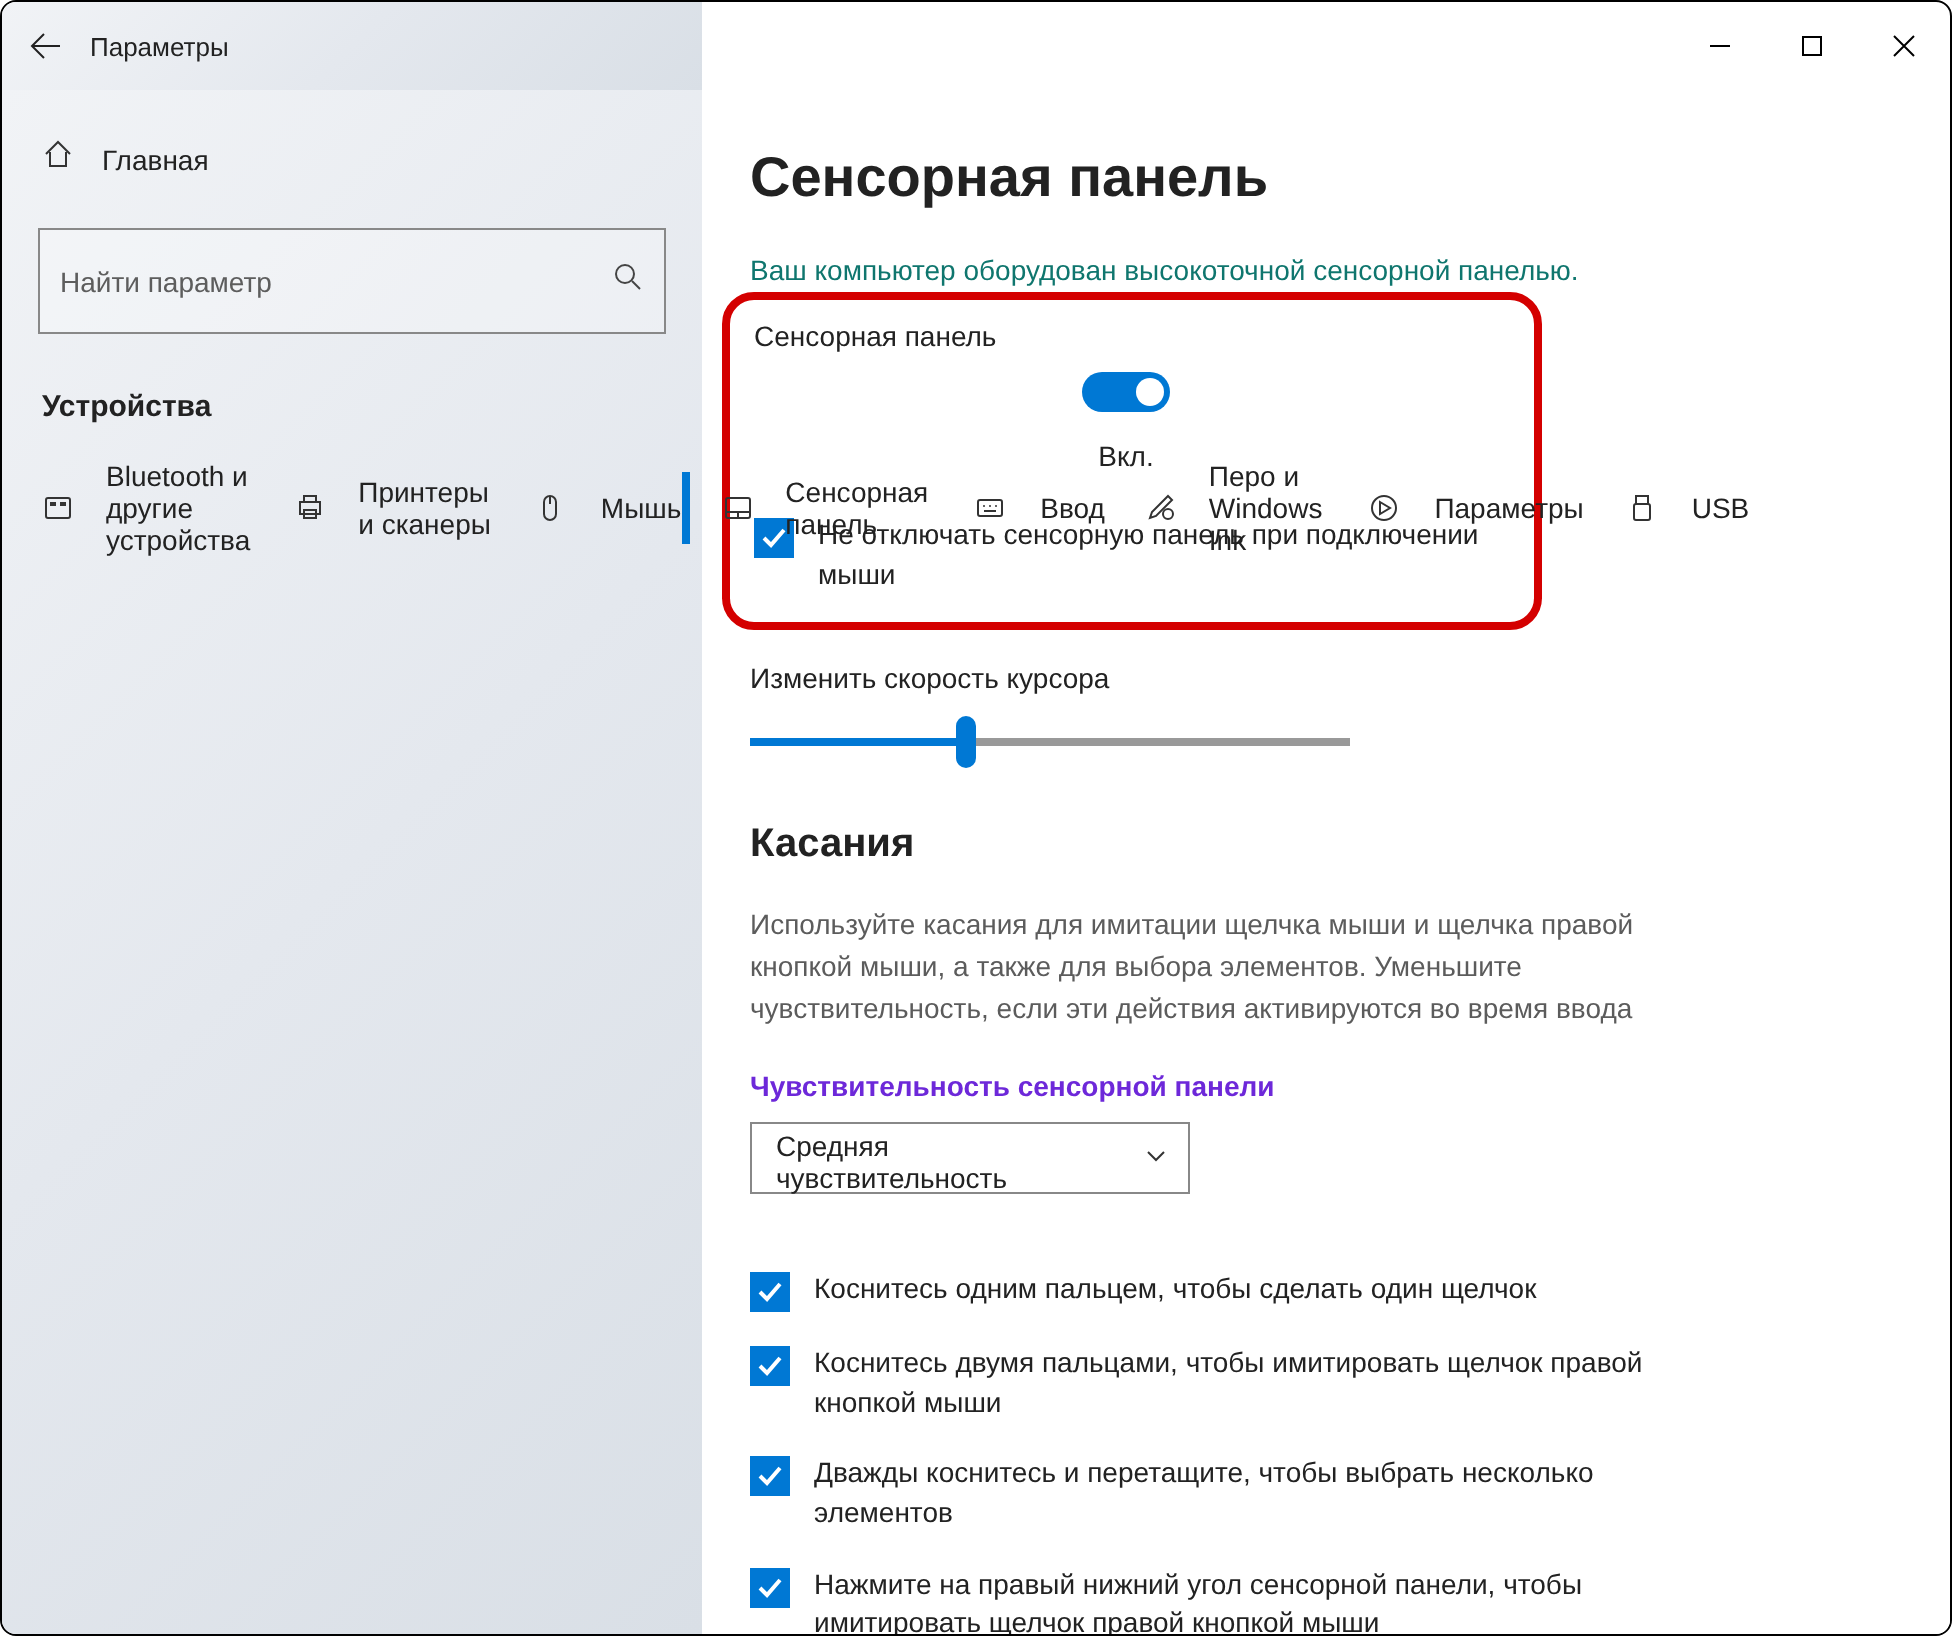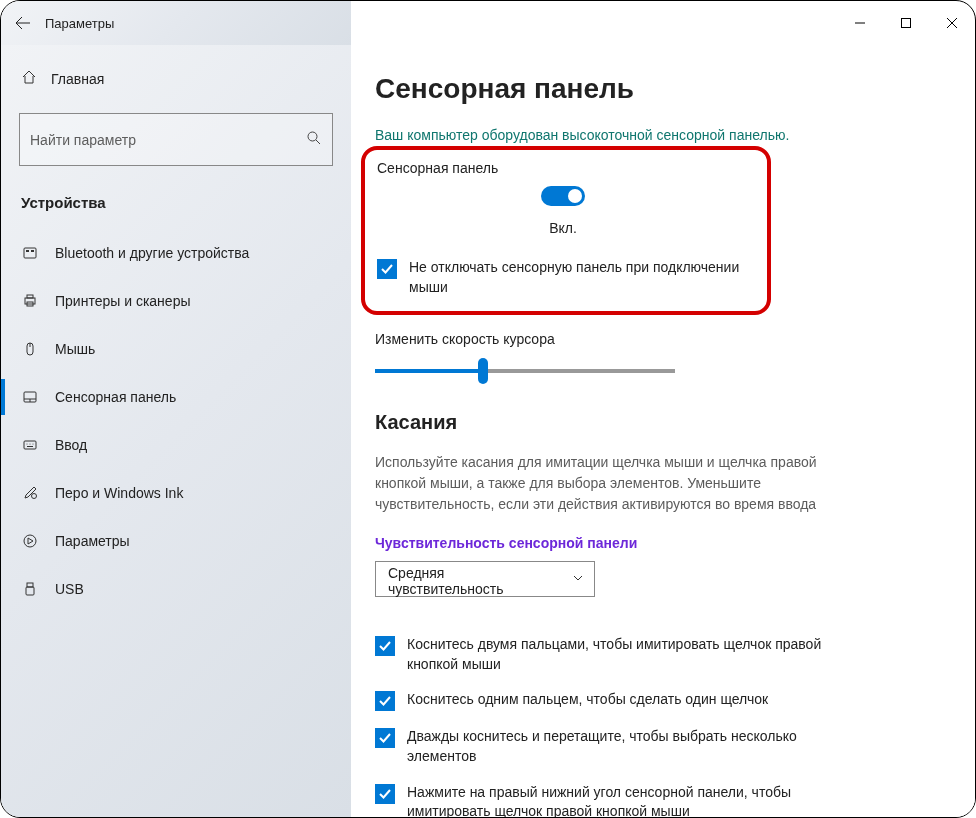--- a/index.html
+++ b/index.html
@@ -1,18 +1,18 @@
 <!DOCTYPE html>
 <html><head>
 <meta charset="utf-8">
 <style>
 * { box-sizing: border-box; margin: 0; padding: 0; font-family: "Segoe UI", Tahoma, sans-serif; }
 body { background: #fff; }
 .window {
-  width: 976px; height: 818px; border: 1px solid #000; border-radius: 20px;
+  width: 976px; height: 818px; border: 1px solid #000; border-radius: 8px;
   position: relative; overflow: hidden; display: flex; flex-direction: column;
 }
 .titlebar {
   height: 44px; display: flex; align-items: center; background: transparent;
   position: relative; z-index: 3;
 }
 .titlebar .back { width: 44px; display:flex; align-items:center; justify-content:center; cursor:pointer; height:100%; }
 .titlebar .title { font-size: 13px; color:#222; }
 .titlebar .winbtns { position:absolute; right:0; top:0; display:flex; height:100%; }
 .titlebar .winbtn { width:46px; display:flex; align-items:center; justify-content:center; cursor:pointer; height:100%; color:#000; }
@@ -27,21 +27,21 @@
   margin: 8px 18px 18px 18px; position:relative; border:1px solid #888; background:rgba(255,255,255,0.25);
   height:53px; display:flex; align-items:center;
 }
 .search input {
   flex:1; border:none; background:transparent; outline:none; padding:0 36px 0 10px;
   font-size:14px; color:#333;
 }
 .search input::placeholder { color:#5d5d5d; }
 .search .sicon { position:absolute; right:10px; top:50%; transform:translateY(-50%); }
 .cat-header { font-size:15px; font-weight:600; color:#222; padding: 10px 0 18px 20px; }
-.navlist { display:flex; flex-direction:column; }
+.navlist { display:flex; flex-direction:row; }
 .nav-item {
   display:flex; align-items:center; gap:16px; padding: 0 0 0 20px; height:48px;
   cursor:pointer; font-size:14px; color:#222; position:relative;
 }
 .nav-item.active::before {
   content:""; position:absolute; left:0; top:6px; bottom:6px; width:4px; background:#0078d4;
 }
 .nav-item .nicon { width:18px; display:flex; align-items:center; justify-content:center; }
 .main {
   flex:1; padding: 28px 40px 0 24px; overflow-y:auto; background:#fff; color:#222;
@@ -283,29 +283,29 @@
             </svg>
         </span>
       </div>
 
       <div class="checkbox-row">
         <div class="checkbox">
           <svg width="14" height="14" viewBox="0 0 14 14">
               <path d="M2 7 L5.5 10.5 L12 3" stroke="#fff" stroke-width="2" fill="none"></path>
             </svg>
         </div>
-        <div class="checkbox-label">Коснитесь двумя пальцами, чтобы имитировать щелчок правой кнопкой мыши</div>
+        <div class="checkbox-label">Коснитесь одним пальцем, чтобы сделать один щелчок</div>
       </div>
       <div class="checkbox-row">
         <div class="checkbox">
           <svg width="14" height="14" viewBox="0 0 14 14">
               <path d="M2 7 L5.5 10.5 L12 3" stroke="#fff" stroke-width="2" fill="none"></path>
             </svg>
         </div>
-        <div class="checkbox-label">Коснитесь одним пальцем, чтобы сделать один щелчок</div>
+        <div class="checkbox-label">Коснитесь двумя пальцами, чтобы имитировать щелчок правой кнопкой мыши</div>
       </div>
       <div class="checkbox-row">
         <div class="checkbox">
           <svg width="14" height="14" viewBox="0 0 14 14">
               <path d="M2 7 L5.5 10.5 L12 3" stroke="#fff" stroke-width="2" fill="none"></path>
             </svg>
         </div>
         <div class="checkbox-label">Дважды коснитесь и перетащите, чтобы выбрать несколько элементов</div>
       </div>
       <div class="checkbox-row">

